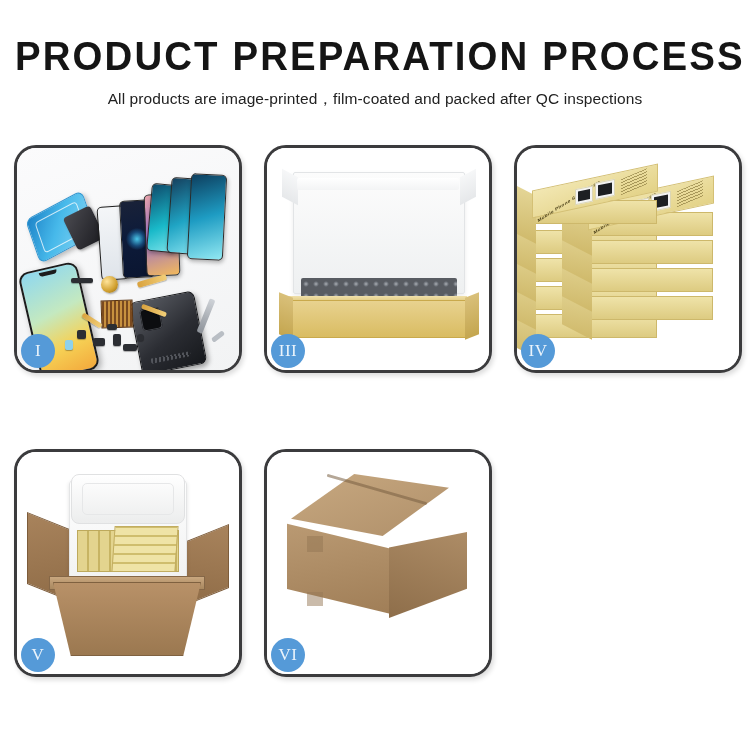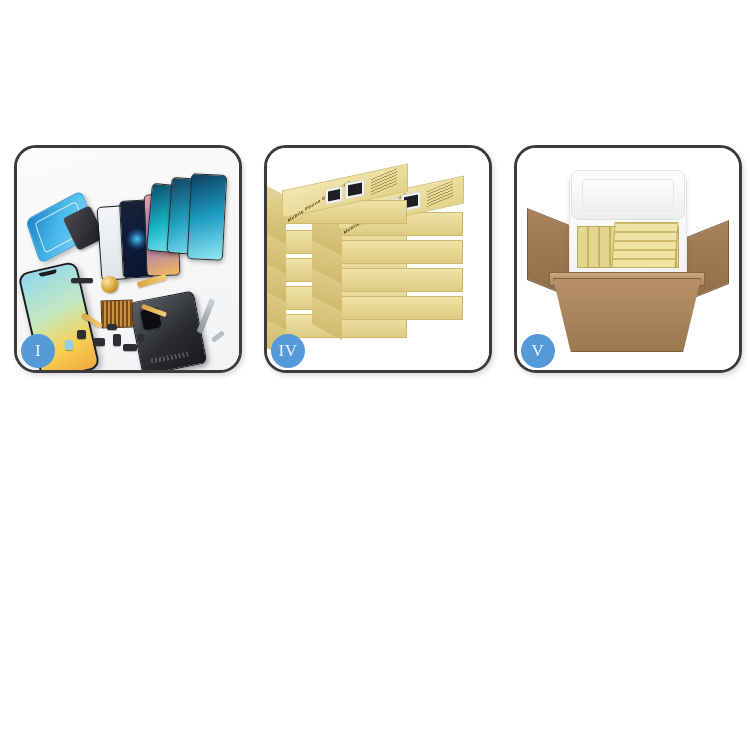--- a/index.html
+++ b/index.html
@@ -291,20 +291,24 @@
   .tapeA{position:absolute;left:40px;top:84px;width:16px;height:16px;
     background:rgba(150,120,86,.55);}
   .tapeB{position:absolute;left:40px;top:140px;width:16px;height:14px;
     background:rgba(150,120,86,.5);}
 </style>
 </head>
 <body>
 
 <div class="page">
 
+  <div class="header">
+    <div class="title">PRODUCT PREPARATION PROCESS</div>
+    <div class="subtitle">All products are image-printed，film-coated and packed after QC inspections</div>
+  </div>
 
   <div class="grid">
 
     <div class="panel">
       <div class="scene p1">
         <div class="bluefilm"></div>
         <div class="blkpiece"></div>
         <div class="ph f6"></div>
         <div class="ph f5"></div>
         <div class="ph f4"></div>
@@ -326,20 +330,30 @@
         <div class="sbit s6"></div>
         <div class="sbit s7"></div>
         <div class="sbit s8"></div>
         <div class="tool"></div>
         <div class="tool2"></div>
       </div>
       <div class="badge">I</div>
     </div>
 
 
+    <div class="panel">
+      <div class="scene p3">
+        <div class="lid3"></div>
+        <div class="foamtop"></div>
+        <div class="grey3"></div>
+        <div class="box3rim"></div>
+        <div class="box3"></div>
+      </div>
+      <div class="badge">III</div>
+    </div>
 
     <div class="panel">
       <div class="scene p4">
         <div class="stack">
 
           <div class="kbox" style="left:6px;top:150px;"></div>
           <div class="kbox" style="left:6px;top:122px;"></div>
           <div class="kbox" style="left:6px;top:94px;"></div>
           <div class="kbox" style="left:6px;top:66px;"></div>
 
@@ -385,15 +399,26 @@
         <div class="foam5"></div>
         <div class="ybars"></div>
         <div class="ybars2"></div>
         <div class="foam5lid"></div>
         <div class="carton5rim"></div>
         <div class="carton5"></div>
       </div>
       <div class="badge">V</div>
     </div>
 
+    <div class="panel">
+      <div class="scene p6">
+        <div class="c6top"></div>
+        <div class="c6front"></div>
+        <div class="c6side"></div>
+        <div class="seam"></div>
+        <div class="tapeA"></div>
+        <div class="tapeB"></div>
+      </div>
+      <div class="badge">VI</div>
+    </div>
 
   </div>
 </div>
 
 </body></html>

